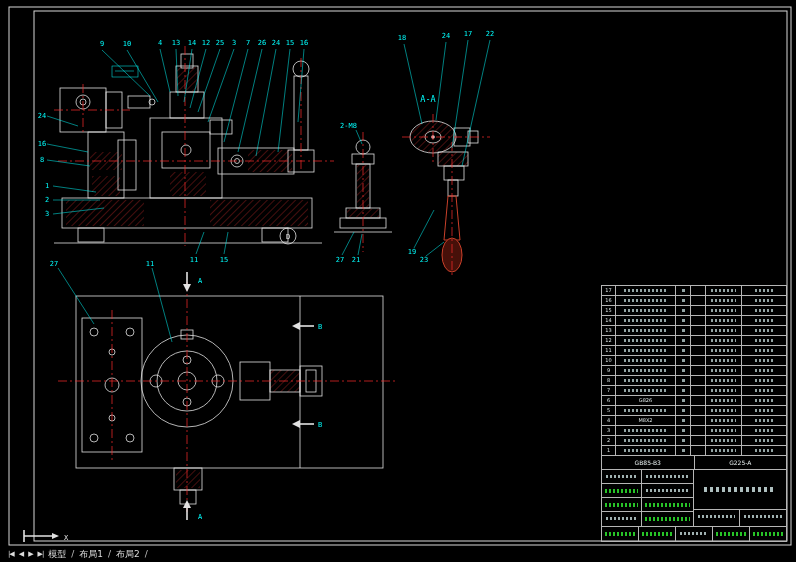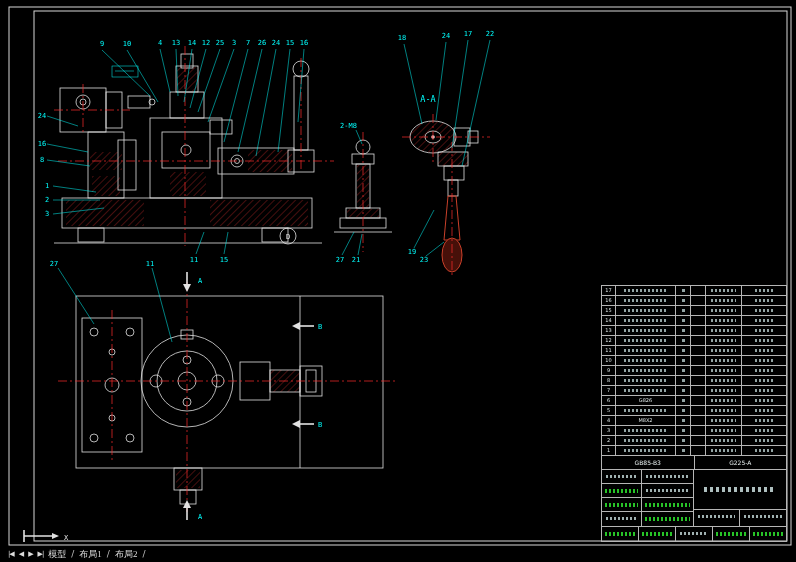--- a/index.html
+++ b/index.html
@@ -59,21 +59,21 @@
         background:repeating-linear-gradient(90deg,#27c327 0 2px,rgba(0,0,0,0) 2px 4px);}
   .ws::after{content:"";display:block;height:3px;margin:5px 4px 0;
         background:repeating-linear-gradient(90deg,#9fb0b0 0 2px,rgba(0,0,0,0) 2px 4px);}
   .wsb::after{content:"";display:block;height:5px;margin:17px 10px 0;
         background:repeating-linear-gradient(90deg,#aebfbf 0 3px,rgba(0,0,0,0) 3px 6px);}
 
   
   #statusbar{position:absolute;left:0;top:546px;width:796px;height:16px;
      display:flex;align-items:center;gap:5px;color:#dcdcdc;font-size:9px;padding-left:8px;}
   #statusbar .nav{font-size:7px;letter-spacing:-1px;cursor:default;}
-  #statusbar .tab{cursor:default;font-family:Liberation Serif, serif;}
+  #statusbar .tab{cursor:default;}
   #statusbar .sep{color:#bfbfbf;}
 </style>
 </head>
 <body>
 
 <div id="screen">
 
 <svg width="796" height="562" viewBox="0 0 796 562">
   <defs>
     <pattern id="h" patternUnits="userSpaceOnUse" width="5" height="5" patternTransform="rotate(45)">

